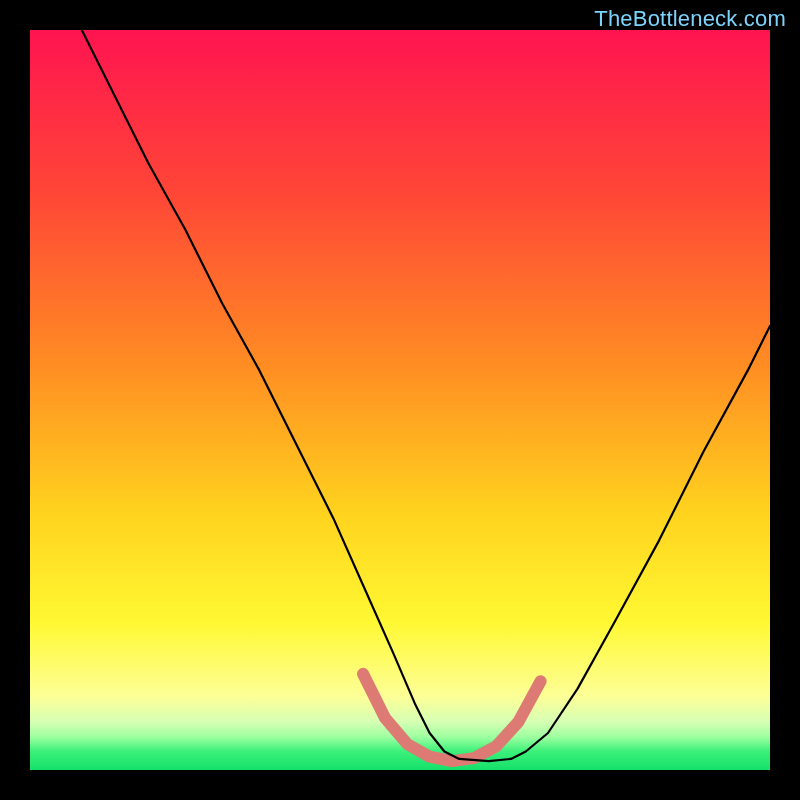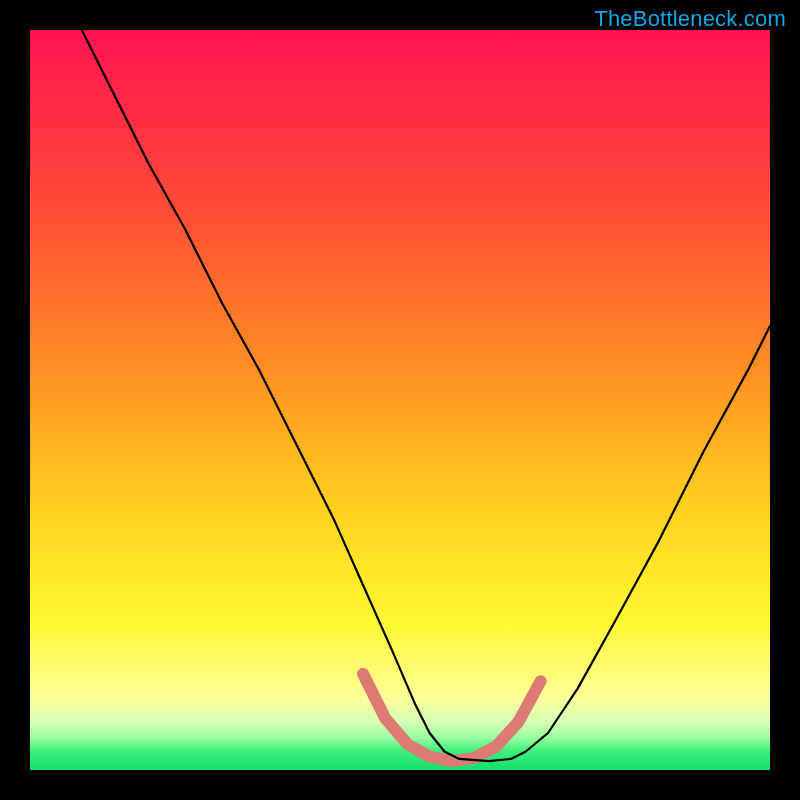--- a/index.html
+++ b/index.html
@@ -32,21 +32,21 @@
     inset: 0;
   }
   .curve {
     position: absolute;
     inset: 0;
   }
   .watermark {
     position: absolute;
     top: 6px;
     right: 14px;
-    color: #0ea5e9;
+    color: #7dd3fc;
     font-size: 22px;
     font-weight: 500;
     letter-spacing: 0.2px;
   }
 </style>
 </head>
 <body>
 
 <div class="frame">
   <div class="watermark">TheBottleneck.com</div>

